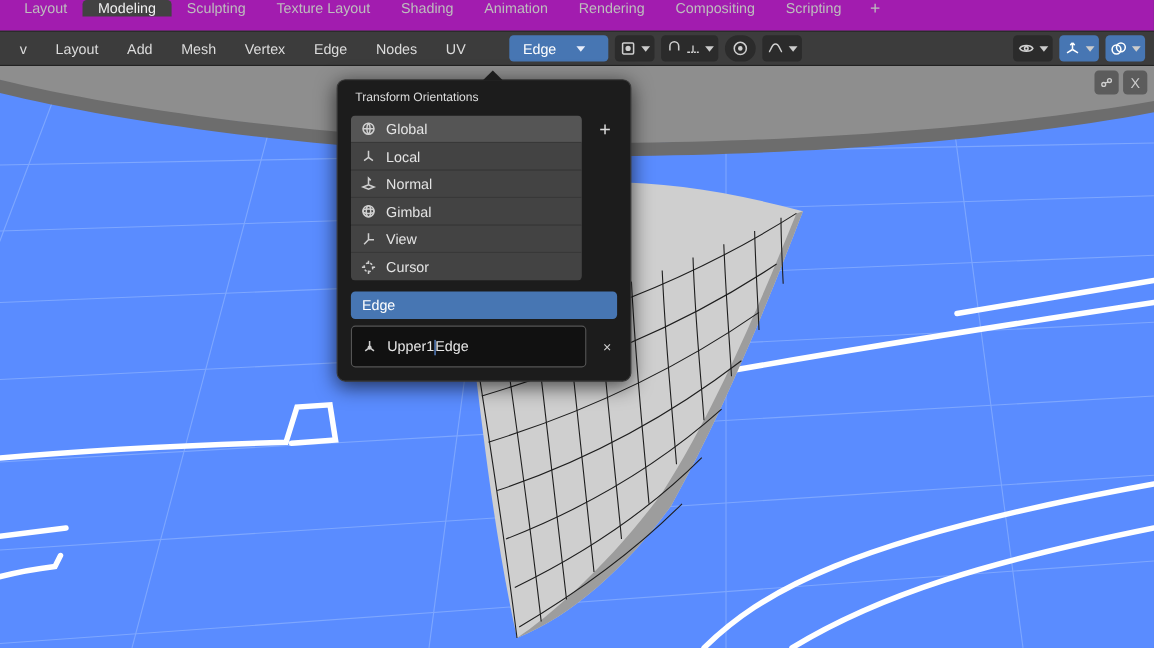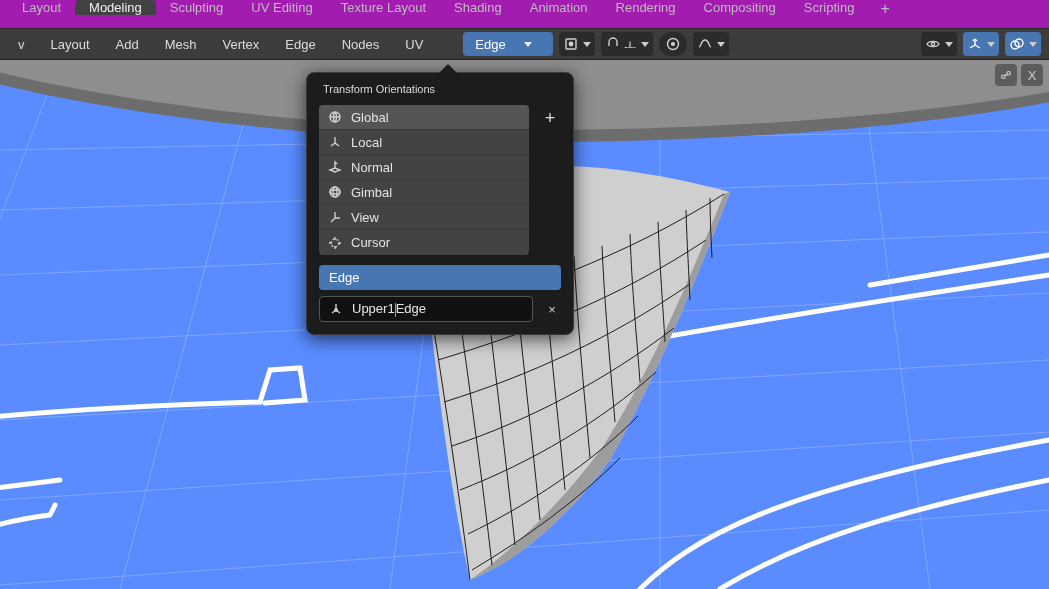--- a/index.html
+++ b/index.html
@@ -203,21 +203,21 @@
     cursor: pointer;
   }
   .rename-row {
     margin-top: 6px;
     display: flex;
     gap: 10px;
     align-items: center;
   }
   .rename-field {
     flex: 1;
-    height: 26px;
+    height: 38px;
     background: #111;
     border: 1px solid #555;
     border-radius: 4px;
     display: flex;
     align-items: center;
     padding: 0 8px;
     gap: 8px;
     color: #e8e8e8;
   }
   .rename-field svg { width: 16px; height: 16px; flex-shrink: 0; }
@@ -238,21 +238,20 @@
   svg.icn   { stroke:#cfcfcf; stroke-width:1.4; fill:none; }
   svg.icn.w { stroke:#fff; }
 </style>
 </head>
 <body>
 
 <div class="workspace-bar">
   <div class="workspace-tab">Layout</div>
   <div class="workspace-tab active">Modeling</div>
   <div class="workspace-tab">Sculpting</div>
-  <div class="workspace-tab">UV Editing</div>
   <div class="workspace-tab">Texture Layout</div>
   <div class="workspace-tab">Shading</div>
   <div class="workspace-tab">Animation</div>
   <div class="workspace-tab">Rendering</div>
   <div class="workspace-tab">Compositing</div>
   <div class="workspace-tab">Scripting</div>
   <div class="workspace-add">+</div>
 </div>
 
 <div class="toolbar">

